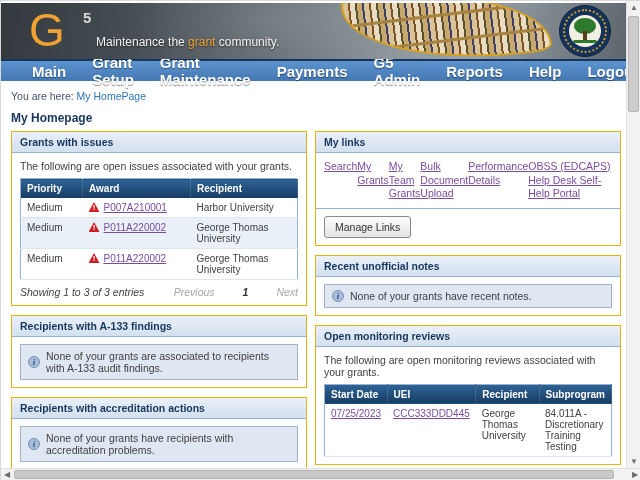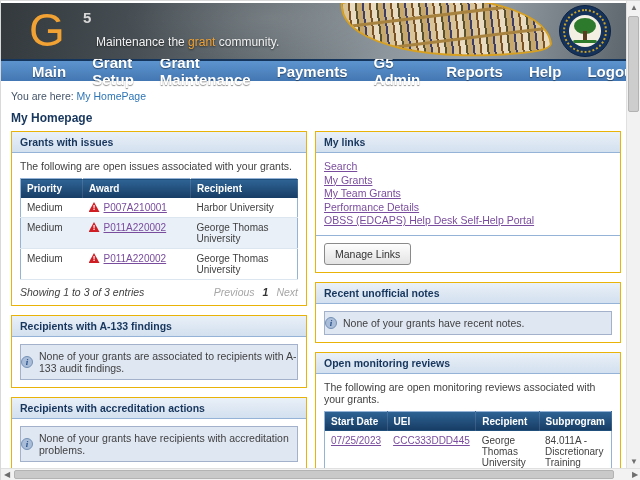--- a/index.html
+++ b/index.html
@@ -60,34 +60,34 @@
     padding:4px 6px; border-right:1px solid rgba(255,255,255,0.12); }
   td { padding:4px 6px; color:#3f3f3f; border-bottom:1px solid #dce6f1; vertical-align:top; }
   tr.even td { background:#e9f0f8; }
   a.plink { color:#7a4c9e; text-decoration:underline; cursor:pointer; }
   .warn { display:inline-block; width:11px; height:10px; margin-right:4px; position:relative; vertical-align:-1px;
     background:#cf1f25; clip-path:polygon(50% 0,100% 100%,0 100%); }
   .warn::after { content:"!"; position:absolute; left:0; right:0; top:1px; text-align:center;
     color:#fff; font-size:8px; font-weight:bold; line-height:9px; }
   .table-footer { display:flex; justify-content:space-between; align-items:center;
     font-size:10.5px; color:#3f3f3f; padding-top:6px;font-style:italic; }
-  .pager { display:flex; gap:8px; }
+  .pager { display:flex; gap:28px; }
   .pager .dim { color:#a6a6a6; cursor:default; }
   .pager .cur { color:#333; font-weight:bold; cursor:pointer; }
 
   
   .infobox { display:flex; align-items:center; gap:6px; background:#dfe7f3; border:1px solid #a3b1ca;
-    padding:5px 0; font-size:10.5px; color:#3f3f3f; }
+    padding:5px 7px; font-size:10.5px; color:#3f3f3f; }
   .info-i { flex:none; width:12px; height:12px; border-radius:50%; background:#a9bdd8; border:1px solid #7591b5;
     color:#26508a; font-size:9px; font-weight:bold; font-style:italic; text-align:center; line-height:11px;
     font-family:"Liberation Serif", serif; }
   .info-i::after { content:"i"; }
 
   
-  .links-list { display:flex; flex-direction:column; }
+  .links-list { display:flex; flex-direction:row; }
   .links-list a { font-size:10.5px; line-height:13.5px; width:max-content; }
   .links-divider { border:none; border-top:1px solid #95b3d7; margin:7px -8px 7px -8px; }
   .btn { display:inline-block; background:linear-gradient(#fdfdfd,#e3e3e3); border:1px solid #8a8a8a;
     border-radius:3px; padding:4px 10px; font-size:10.5px; color:#333; cursor:pointer; }
 
   
   .vscroll { position:absolute; right:0; top:0; width:14px; height:468px; background:#f2f2f2; border-left:1px solid #e0e0e0; }
   .vscroll .arrow { position:absolute; left:0; width:14px; height:14px; color:#6e6e6e; font-size:8px;
     text-align:center; line-height:14px; cursor:pointer; }
   .vscroll .up { top:0; }
@@ -211,20 +211,21 @@
 
       <div class="col-right">
 
         <div class="panel">
           <div class="panel-header">My links</div>
           <div class="panel-body">
             <div class="links-list">
               <a class="plink">Search</a>
               <a class="plink">My Grants</a>
               <a class="plink">My Team Grants</a>
+              <a class="plink">Bulk Document Upload</a>
               <a class="plink">Performance Details</a>
               <a class="plink">OBSS (EDCAPS) Help Desk Self-Help Portal</a>
             </div>
             <hr class="links-divider">
             <button class="btn">Manage Links</button>
           </div>
         </div>
 
         <div class="panel">
           <div class="panel-header">Recent unofficial notes</div>

